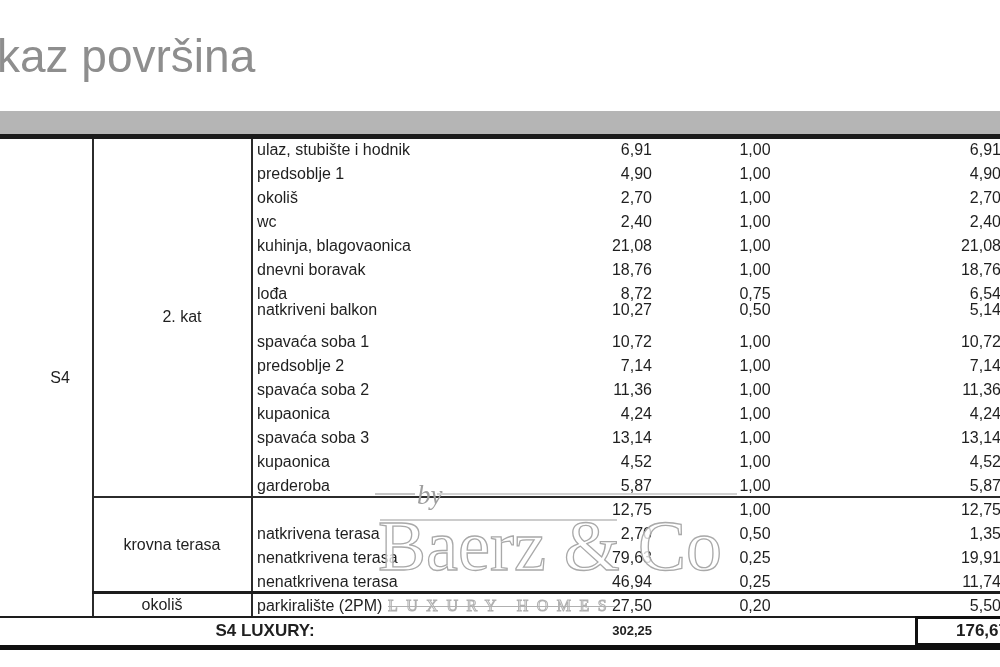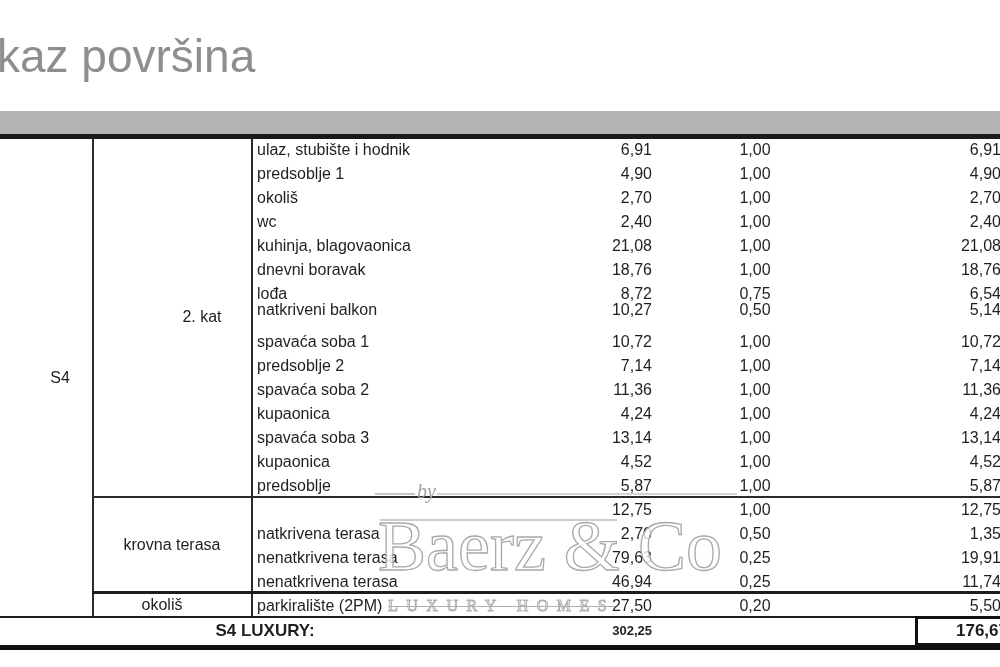--- a/index.html
+++ b/index.html
@@ -18,30 +18,30 @@
   .total-box{position:absolute;left:915px;top:616px;width:95px;height:30px;border:3px solid #101010;box-sizing:border-box;}
   
   .trow{position:absolute;left:0;width:1000px;height:24px;line-height:24px;font-size:16px;}
   .c-room{position:absolute;left:257px;white-space:nowrap;}
   .c-area{position:absolute;left:520px;width:132px;text-align:right;}
   .c-coef{position:absolute;left:700px;width:110px;text-align:center;}
   .c-calc{position:absolute;left:845px;width:156px;text-align:right;}
   
   .glabel{position:absolute;font-size:16px;line-height:24px;text-align:center;}
   .lbl-s4{left:0;top:366px;width:62px;padding-left:29px;}
-  .lbl-2kat{left:105px;top:305px;width:178px;padding-left:8px;}
+  .lbl-2kat{left:93px;top:305px;width:178px;}
   .lbl-krovna{left:93px;top:533px;width:158px;}
   .lbl-okolis{left:93px;top:593px;width:138px;}
   
   .total-label{position:absolute;left:95px;top:617px;width:340px;text-align:center;font-weight:bold;font-size:17px;line-height:28px;}
   .total-area{position:absolute;left:500px;top:617px;width:152px;text-align:right;font-weight:bold;font-size:13px;line-height:28px;}
   .total-calc{position:absolute;left:845px;top:617px;width:163px;text-align:right;font-weight:bold;font-size:17px;line-height:28px;}
   
   .wm{position:absolute;left:375px;top:468px;width:345px;height:170px;z-index:6;pointer-events:none;}
-  .wm-by{position:absolute;left:42px;top:12px;font-family:"Liberation Serif",serif;font-style:italic;font-size:20px;color:#9f9f9f;}
+  .wm-by{position:absolute;left:42px;top:12px;font-family:"Liberation Serif",serif;font-style:italic;font-size:27px;color:#9f9f9f;}
   .wm-line{position:absolute;height:2px;background:#c6c6c6;}
   .wm-line-a{left:0;top:25px;width:40px;}
   .wm-line-b{left:62px;top:25px;width:300px;background:#d2d2d2;}
   .wm-line-c{left:5px;top:51px;width:237px;background:#cccccc;}
   .wm-brand{position:absolute;left:3px;top:42px;font-family:"Liberation Serif",serif;font-size:72px;line-height:1;
             color:rgba(255,255,255,0.78);-webkit-text-stroke:1.3px #a9a9a9;white-space:nowrap;}
   .wm-tagline{position:absolute;left:13px;top:129px;font-family:"Liberation Serif",serif;font-size:16px;letter-spacing:8.5px;
             color:rgba(255,255,255,0.78);-webkit-text-stroke:1px #b0b0b0;text-decoration:line-through;white-space:nowrap;}
 </style>
 </head>
@@ -133,21 +133,21 @@
           <span class="c-coef">1,00</span>
           <span class="c-calc">13,14</span>
         </div>
         <div class="trow" style="top: 450px;">
           <span class="c-room">kupaonica</span>
           <span class="c-area">4,52</span>
           <span class="c-coef">1,00</span>
           <span class="c-calc">4,52</span>
         </div>
         <div class="trow" style="top: 474px;">
-          <span class="c-room">predsoblje</span>
+          <span class="c-room">garderoba</span>
           <span class="c-area">5,87</span>
           <span class="c-coef">1,00</span>
           <span class="c-calc">5,87</span>
         </div>
         <div class="trow" style="top: 498px;">
           <span class="c-area">12,75</span>
           <span class="c-coef">1,00</span>
           <span class="c-calc">12,75</span>
         </div>
         <div class="trow" style="top: 522px;">

